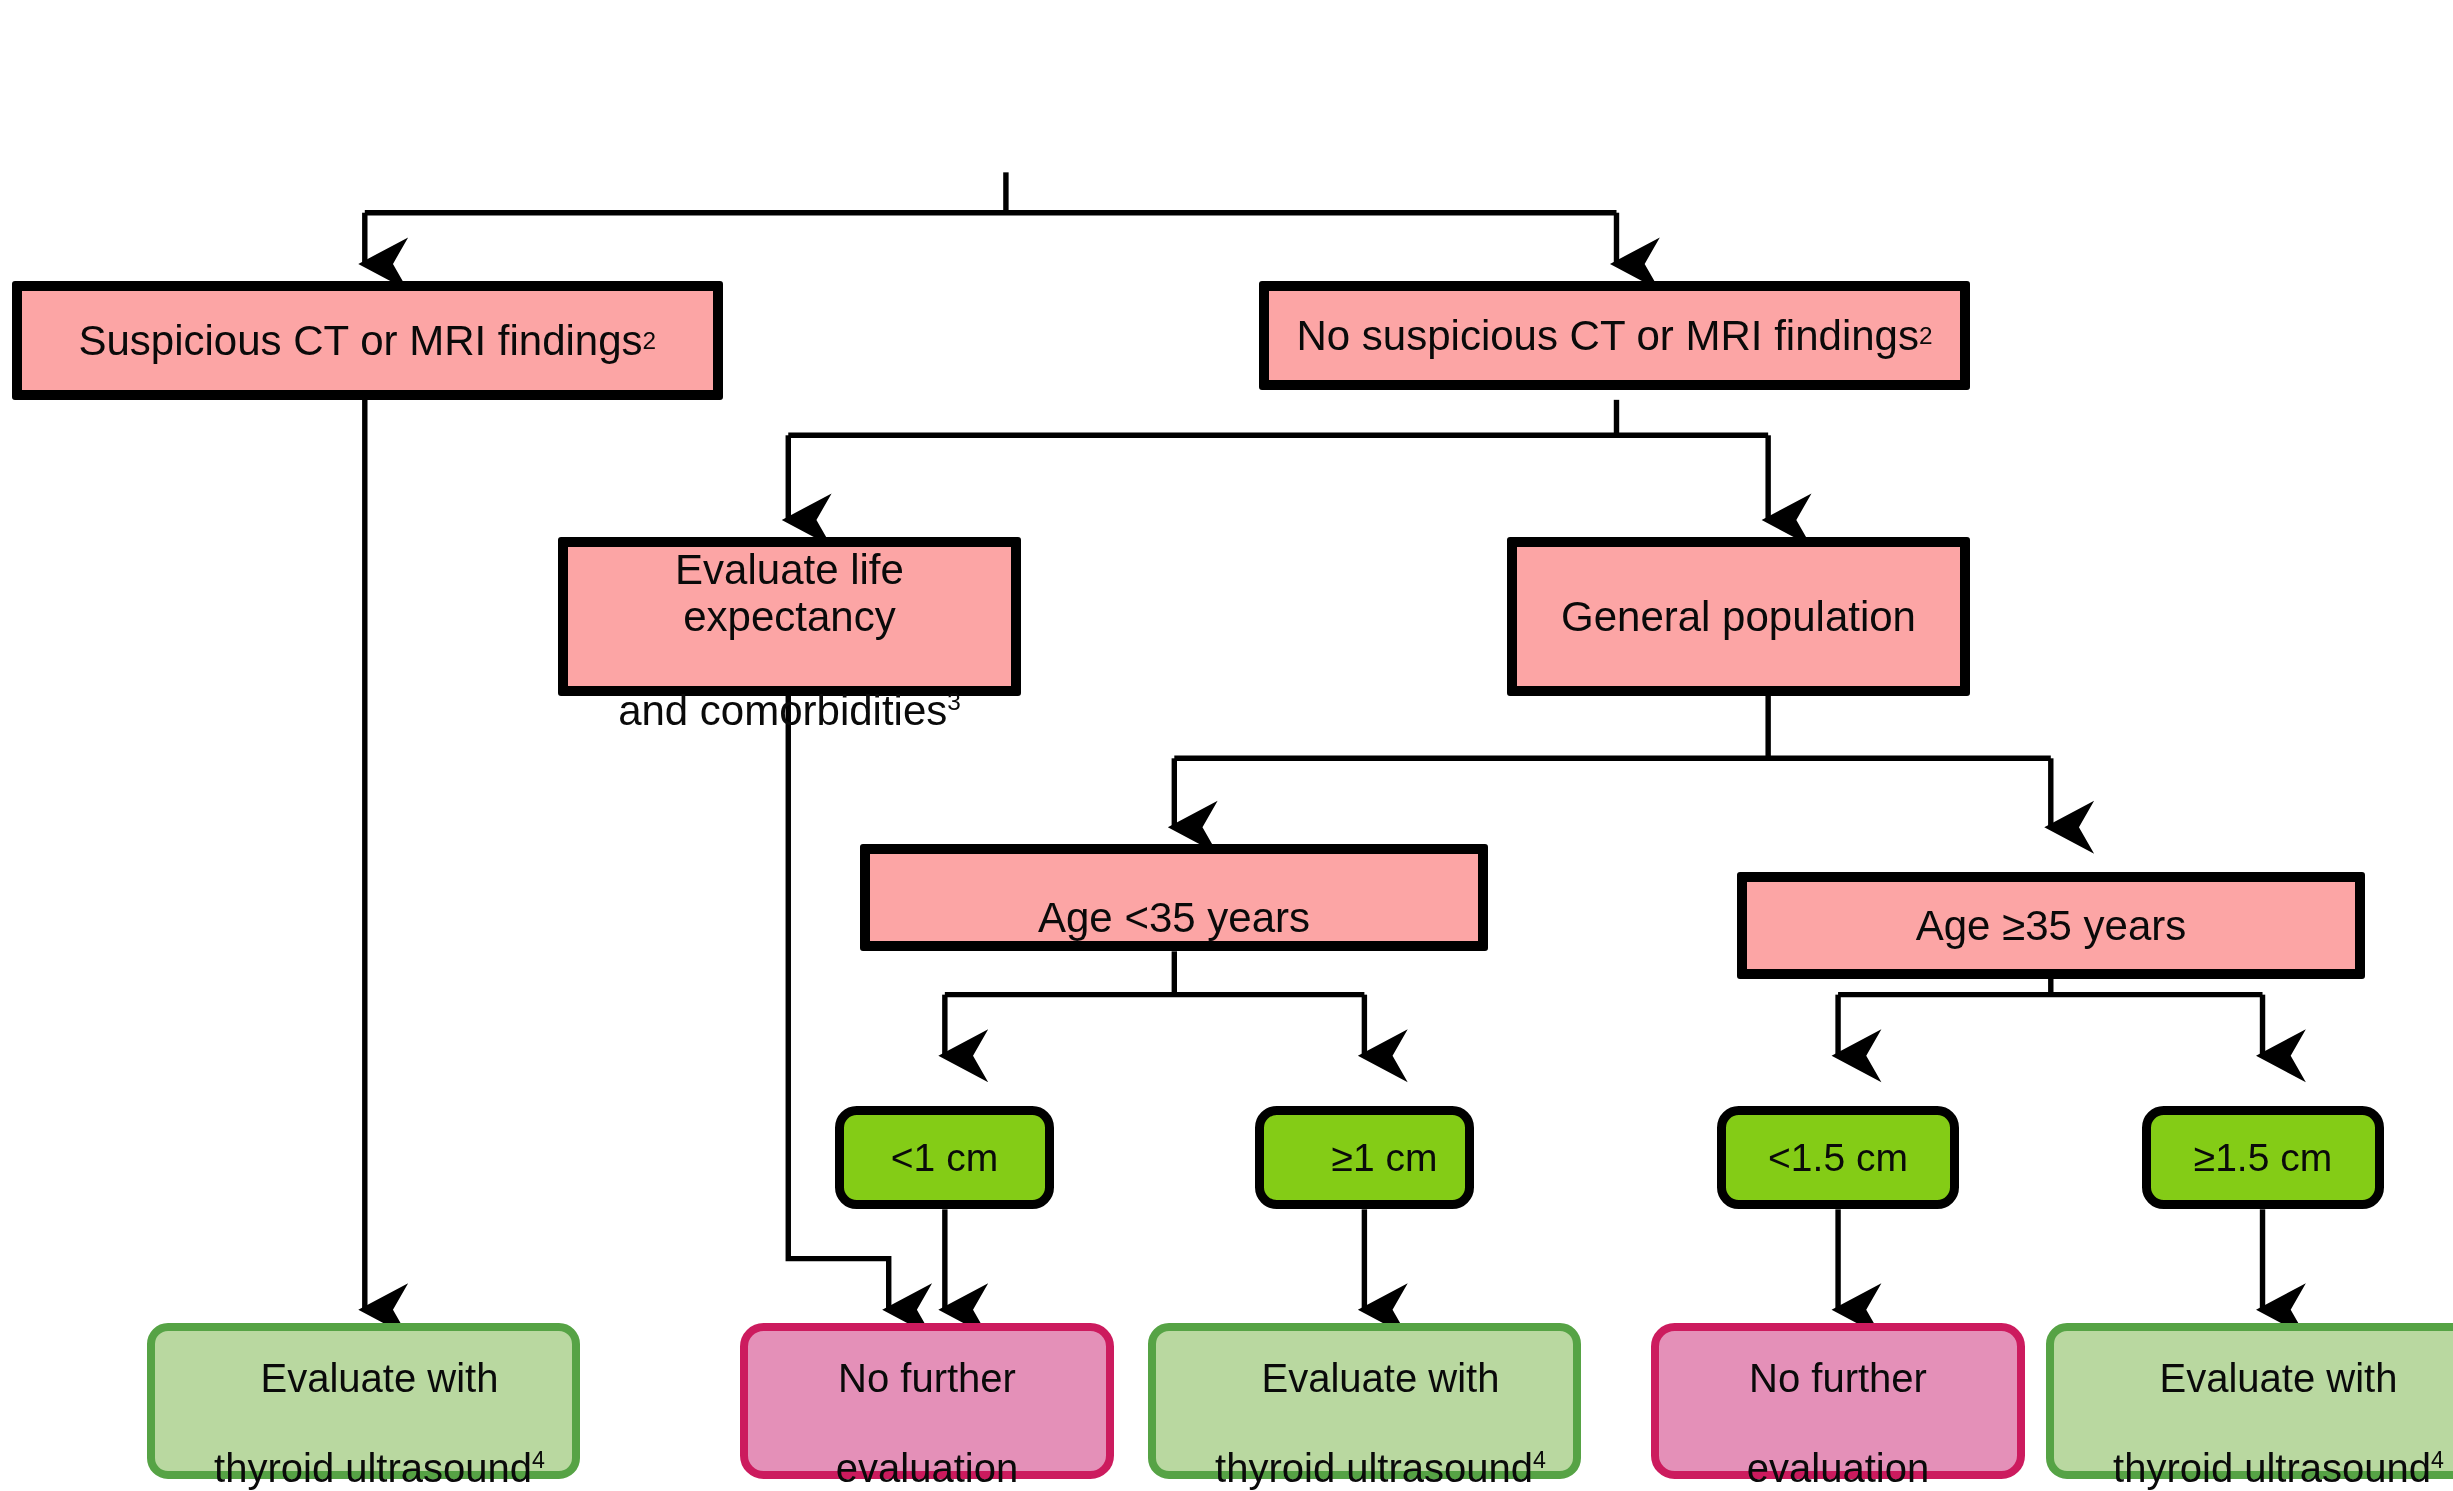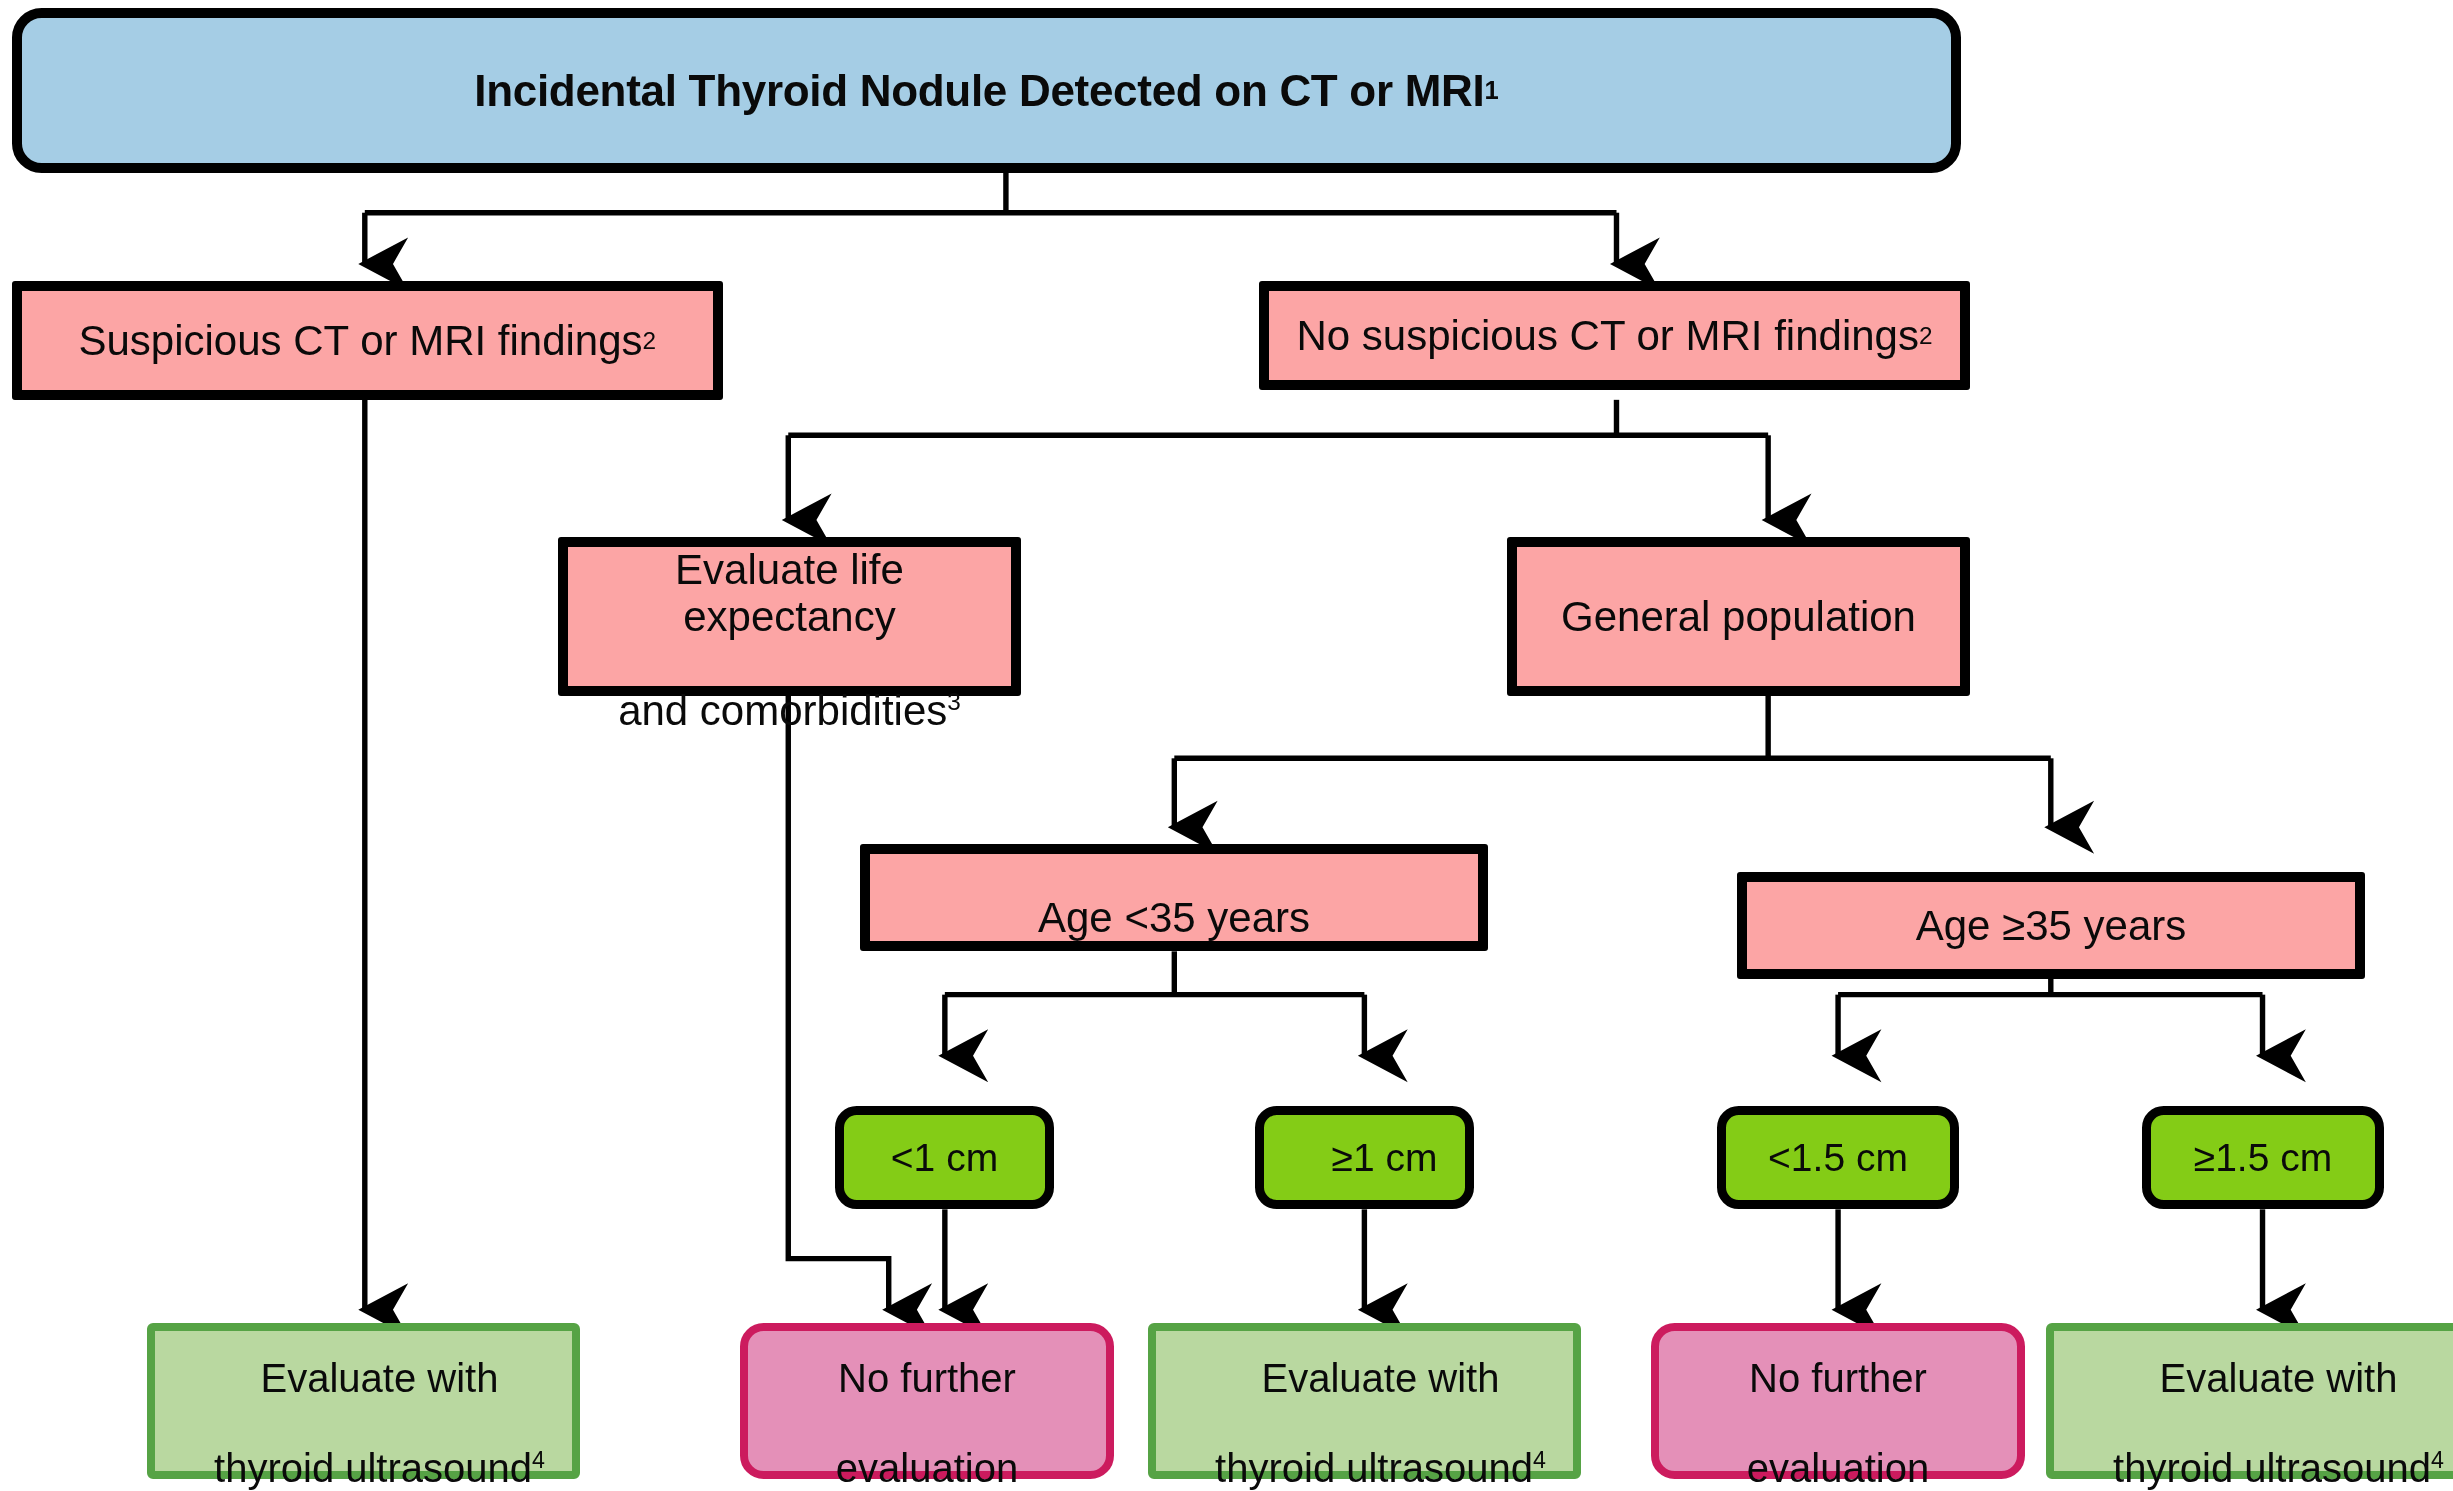--- a/index.html
+++ b/index.html
@@ -54,21 +54,21 @@
   }
   .node-yellow-sm {
     background: #84cc16;
     border: 9.9px solid #000000;
     border-radius: 21.7px;
     font-size: 39px;
   }
   .node-green {
     background: #b9d8a0;
     border: 8.9px solid #56a345;
-    border-radius: 6px;
+    border-radius: 21px;
     font-size: 40px;
     padding-left: 32px;
   }
   .node-pink {
     background: #e490b8;
     border: 8.9px solid #cc1b5e;
     border-radius: 23.6px;
     font-size: 40px;
   }
   .sup {
@@ -119,23 +119,20 @@
       <path d="M1866,1010 L1866,1072" marker-end="url(#arrowhead)"></path>
       <path d="M2297,1010 L2297,1072" marker-end="url(#arrowhead)"></path>
 
       <path d="M959,1228 L959,1330" marker-end="url(#arrowhead)"></path>
       <path d="M1385,1228 L1385,1330" marker-end="url(#arrowhead)"></path>
       <path d="M1866,1228 L1866,1330" marker-end="url(#arrowhead)"></path>
       <path d="M2297,1228 L2297,1330" marker-end="url(#arrowhead)"></path>
     </g>
   </svg>
 
-  <div class="node node-root" style="left:11.8px; top:7.9px; width:1949px; height:165px;">
-    <span>Incidental Thyroid Nodule Detected on CT or MRI</span><span class="sup">1</span>
-  </div>
 
   <div class="node node-yellow" style="left:11.8px; top:281px; width:711px; height:119px;">
     <span>Suspicious CT or MRI findings</span><span class="sup">2</span>
   </div>
 
   <div class="node node-yellow" style="left:1259px; top:281px; width:711px; height:109px;">
     <span>No suspicious CT or MRI findings</span><span class="sup">2</span>
   </div>
 
   <div class="node node-yellow" style="left:558px; top:537px; width:463px; height:159px;">

